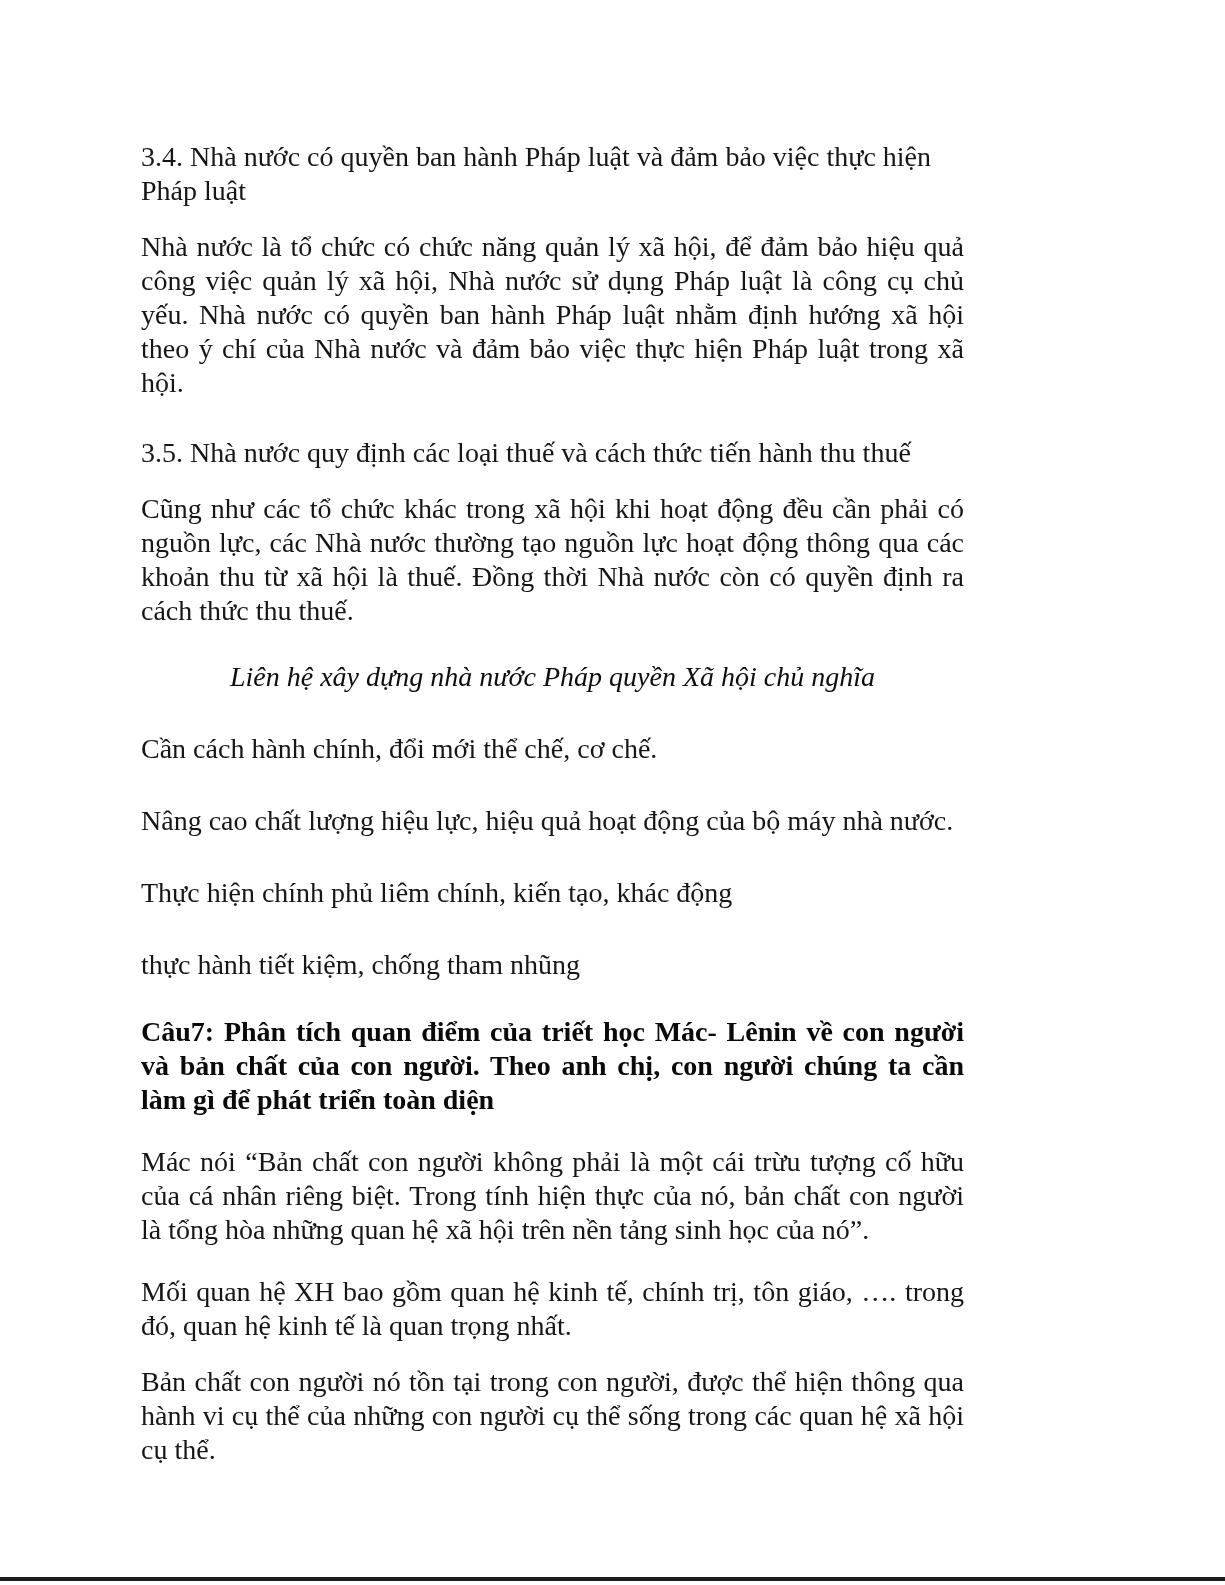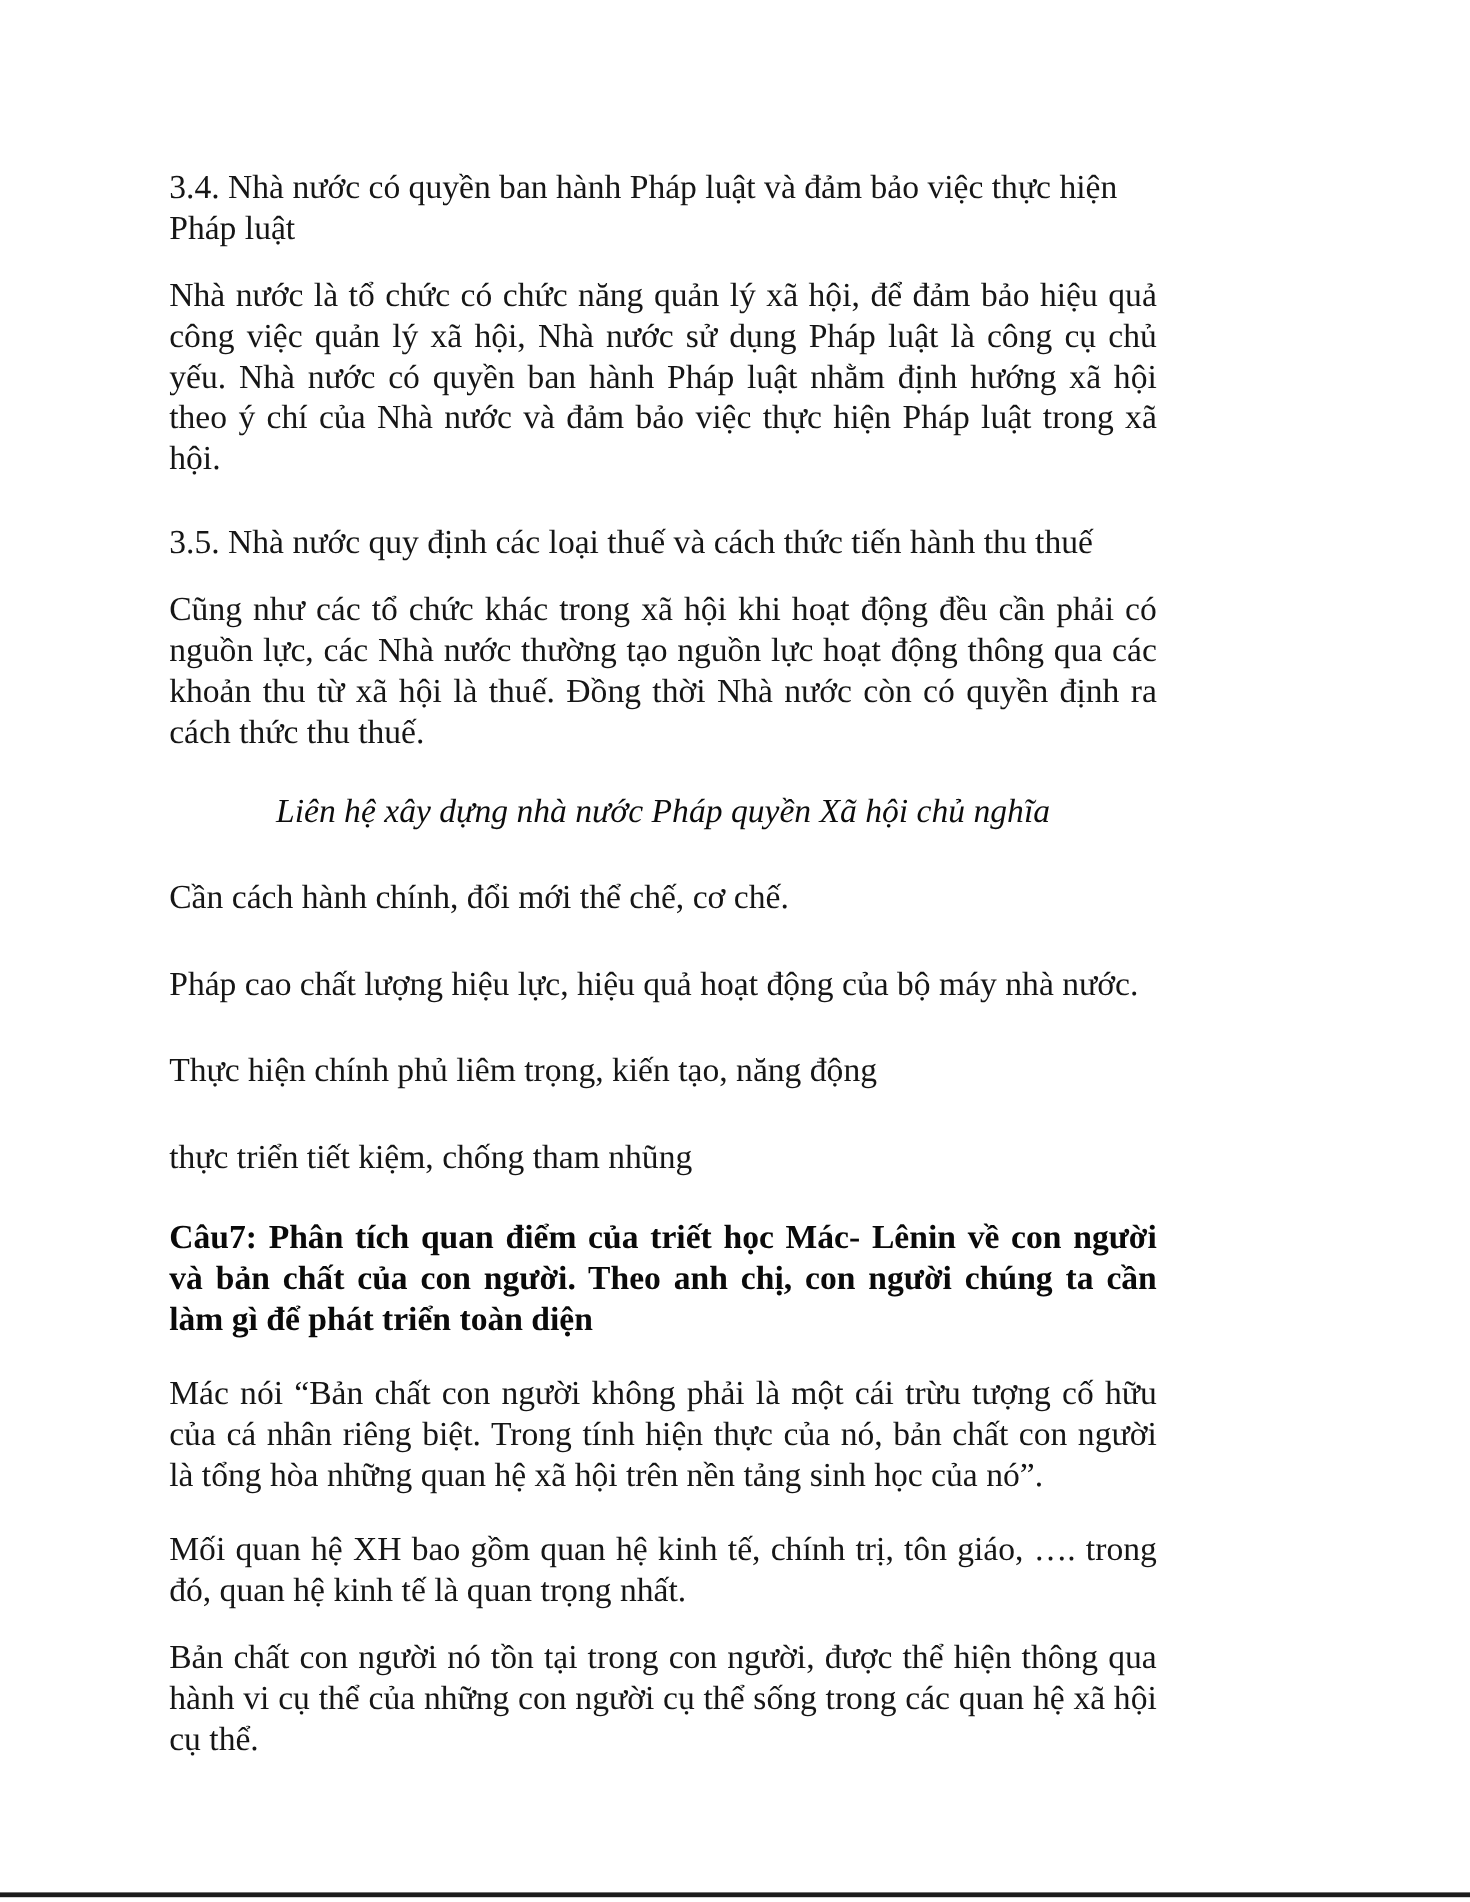--- a/index.html
+++ b/index.html
@@ -89,25 +89,25 @@
   <p class="body-text mt-after-h">Nhà nước là tổ chức có chức năng quản lý xã hội, để đảm bảo hiệu quả công việc quản lý xã hội, Nhà nước sử dụng Pháp luật là công cụ chủ yếu. Nhà nước có quyền ban hành Pháp luật nhằm định hướng xã hội theo ý chí của Nhà nước và đảm bảo việc thực hiện Pháp luật trong xã hội.</p>
 
   <p class="h-serif mt-section">3.5. Nhà nước quy định các loại thuế và cách thức tiến hành thu thuế</p>
 
   <p class="body-text mt-after-h">Cũng như các tổ chức khác trong xã hội khi hoạt động đều cần phải có nguồn lực, các Nhà nước thường tạo nguồn lực hoạt động thông qua các khoản thu từ xã hội là thuế. Đồng thời Nhà nước còn có quyền định ra cách thức thu thuế.</p>
 
   <p class="center-bold-italic">Liên hệ xây dựng nhà nước Pháp quyền Xã hội chủ nghĩa</p>
 
   <p class="single-line">Cần cách hành chính, đổi mới thể chế, cơ chế.</p>
 
-  <p class="single-line">Pháp cao chất lượng hiệu lực, hiệu quả hoạt động của bộ máy nhà nước.</p>
+  <p class="single-line">Nâng cao chất lượng hiệu lực, hiệu quả hoạt động của bộ máy nhà nước.</p>
 
-  <p class="single-line">Thực hiện chính phủ liêm trọng, kiến tạo, năng động</p>
+  <p class="single-line">Thực hiện chính phủ liêm chính, kiến tạo, khác động</p>
 
-  <p class="single-line">thực triển tiết kiệm, chống tham nhũng</p>
+  <p class="single-line">thực hành tiết kiệm, chống tham nhũng</p>
 
   <p class="question-bold">Câu7: Phân tích quan điểm của triết học Mác- Lênin  về con người và bản chất của con người. Theo anh chị, con người chúng ta cần làm gì để phát triển toàn diện</p>
 
 
   <p class="body-text mt-para">Mác nói “Bản chất con người không phải là một cái trừu tượng cố hữu của cá nhân riêng biệt.  Trong tính hiện thực của nó, bản chất con người là tổng hòa những quan hệ xã hội trên nền tảng  sinh học của nó”.</p>
 
   <p class="body-text mt-para">Mối quan hệ XH bao gồm quan hệ kinh tế, chính trị, tôn giáo, …. trong đó, quan hệ kinh  tế  là  quan trọng nhất.</p>
 
   <p class="body-text mt-para-sm">Bản chất con người nó tồn tại trong con người, được thể hiện thông qua hành vi cụ thể của những con người cụ thể sống trong các quan hệ xã hội cụ thể.</p>
 

